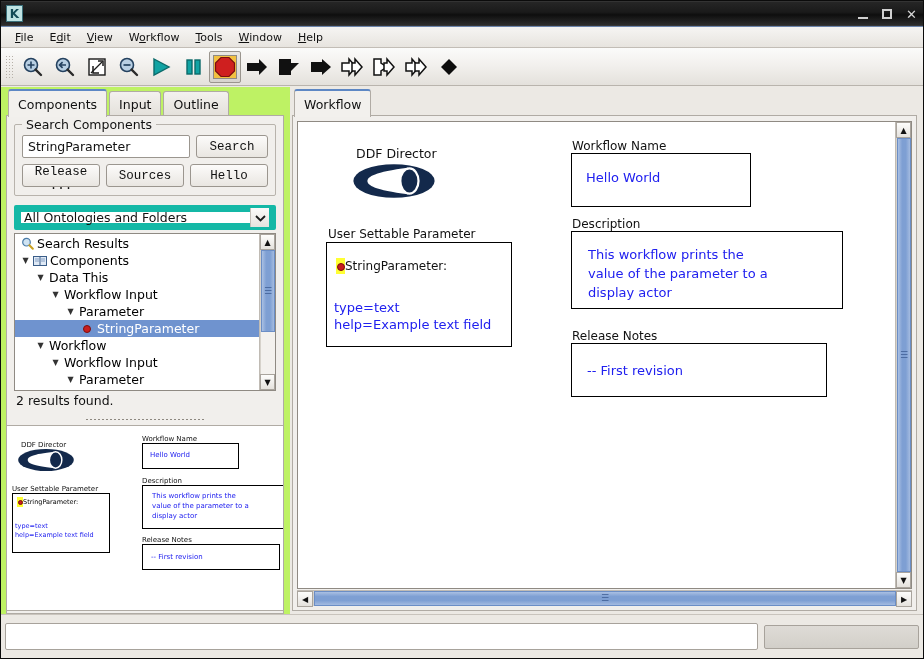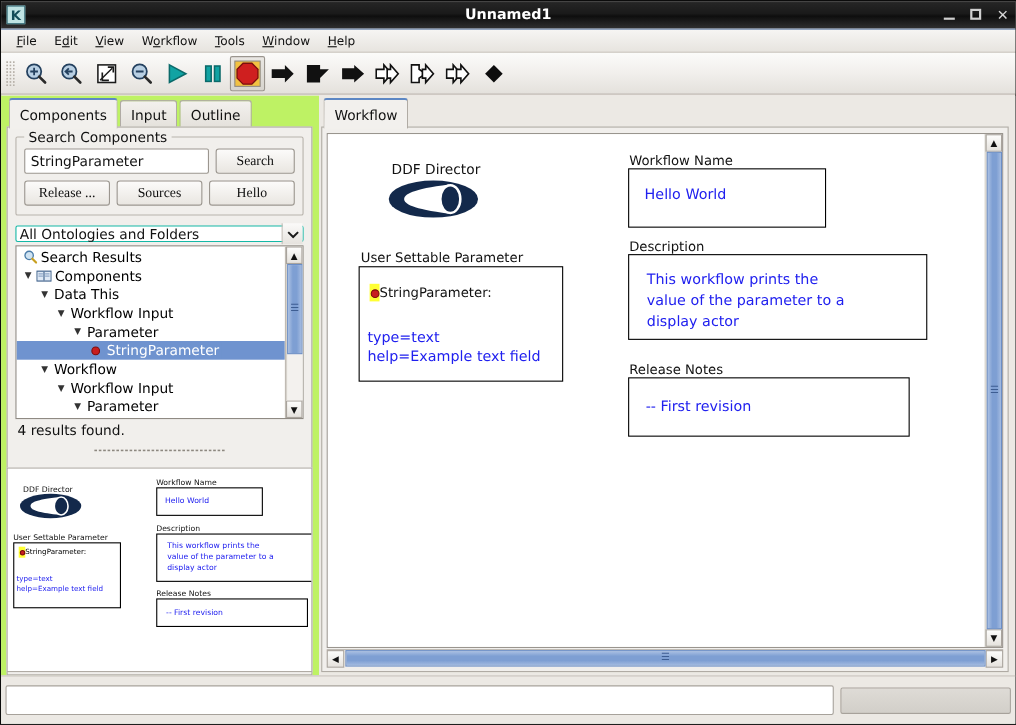--- a/index.html
+++ b/index.html
@@ -127,29 +127,29 @@
     flex:1; height:23px; font-size:12.5px; padding:0 5px;
     border:1px solid #9b968f; background:#fff; color:#111;
     font-family:"DejaVu Sans","Liberation Sans",sans-serif;
     border-radius:2px;
   }
   button.btn {
     height:23px; min-width:44px; padding:0 10px;
     font-size:12.5px; color:#111;
     background: linear-gradient(to bottom,#fcfbfa,#e9e6e1);
     border:1px solid #9b968f; border-radius:3px; cursor:default;
-    font-family:Liberation Serif, serif;
+    font-family:Liberation Mono, monospace;
   }
   .btn-search { width:92px; }
   .btn-eq { flex:1; }
 
   
   .combo {
-    margin:9px 7px 0 7px; height:15px;
-    border:1px solid #14b8a6; background:#fff;
+    margin:9px 7px 0 7px; height:25px;
+    border:7px solid #14b8a6; background:#fff;
     display:flex; align-items:center; border-radius:2px;
   }
   .combo span.ctext { flex:1; padding-left:3px; font-size:12.5px; color:#111; }
   .combo .carrow {
     width:19px; height:19px; display:flex; align-items:center; justify-content:center;
     background: linear-gradient(to bottom,#fbfaf9,#e6e3de);
     border-left:1px solid #c3beb7;
   }
 
   
@@ -263,21 +263,20 @@
     border:1px solid #a7a29b; border-radius:2px;
   }
 </style>
 </head>
 <body>
 
 <div id="window">
 
   <div id="titlebar">
     <div id="app-icon">K</div>
-    <div id="title-text">Unnamed1</div>
     <div id="win-buttons">
       <span><i class="wb-min"></i></span>
       <span><i class="wb-max"></i></span>
       <span class="wb-close">✕</span>
     </div>
   </div>
 
   <div id="menubar">
     <div class="menu-item"><span class="mn">F</span>ile</div>
     <div class="menu-item">E<span class="mn">d</span>it</div>
@@ -488,21 +487,21 @@
             <div class="sb-arrow">▲</div>
             <div class="sb-track">
               <div class="sb-thumb" style="top:0; height:82px;">
                 <span class="grip3">☰</span>
               </div>
             </div>
             <div class="sb-arrow">▼</div>
           </div>
         </div>
 
-        <div class="results-text">4 results found.</div>
+        <div class="results-text">2 results found.</div>
 
         <div class="splitter" style="margin-top:6px;">
           <div class="dots"></div>
         </div>
       </div>
 
       <div id="thumb-panel">
 
         <div class="c-label" style="left:14px; top:15px; font-size:7px;">DDF Director</div>
         <svg style="position:absolute; left:10px; top:22px;" width="58" height="24" viewBox="0 0 120 50">

